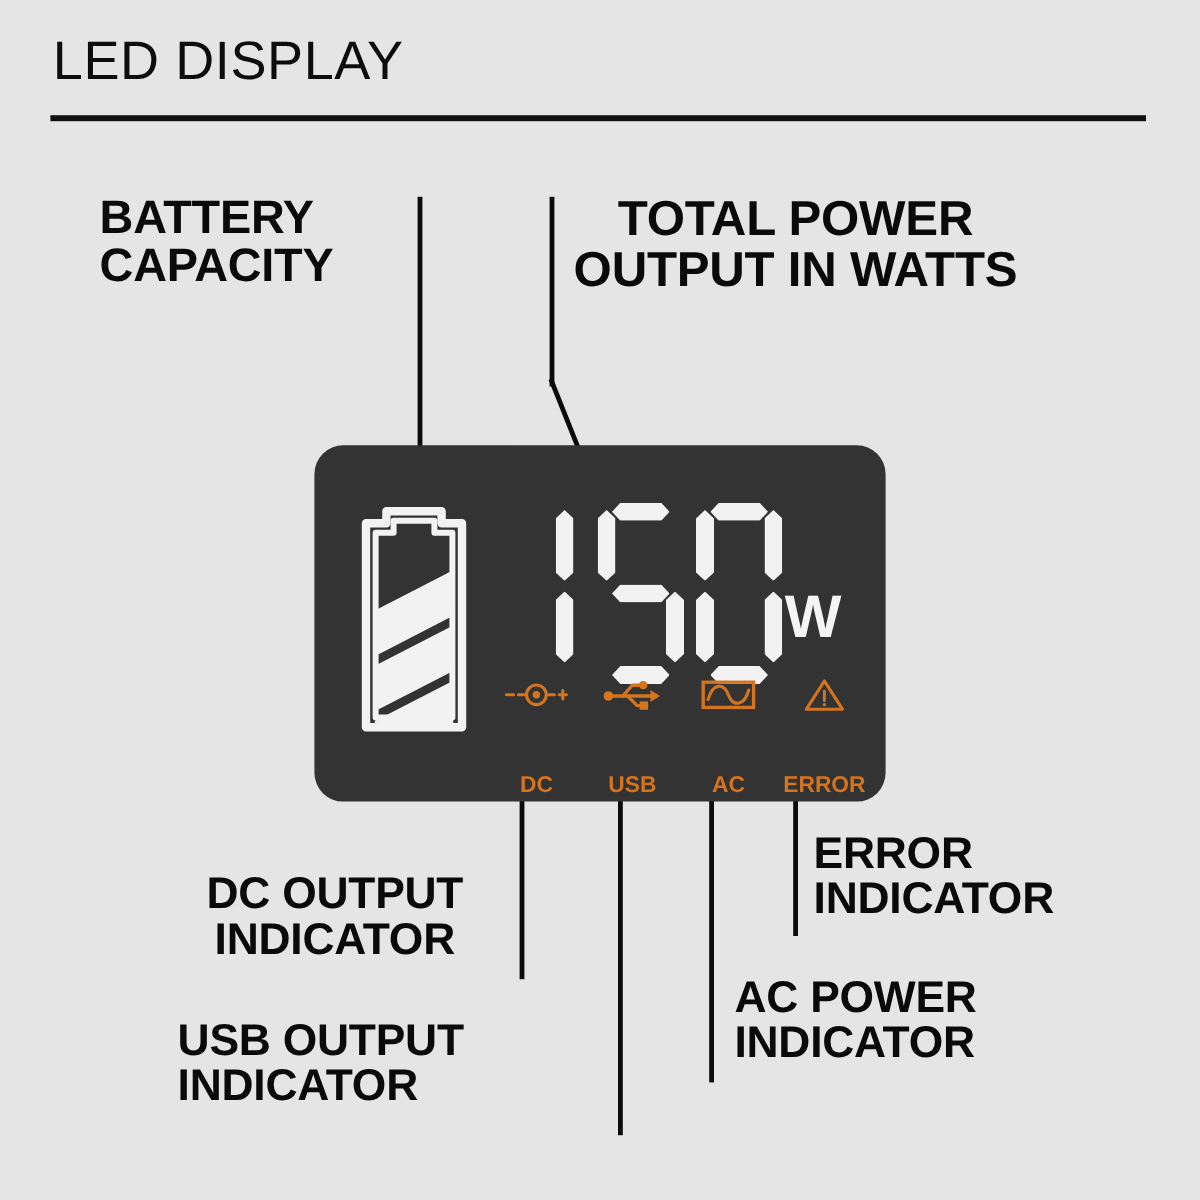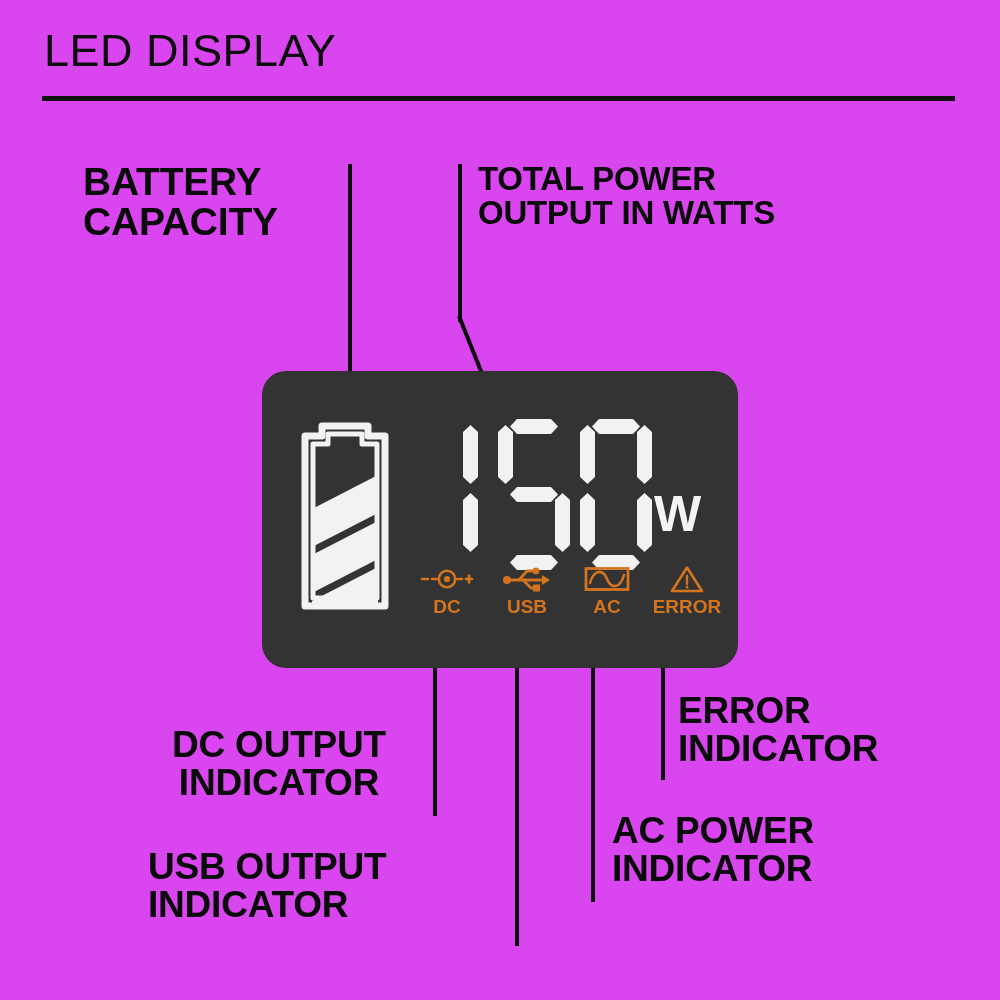--- a/index.html
+++ b/index.html
@@ -9,21 +9,21 @@
     background: #ffffff;
   }
   body {
     font-family: "Liberation Sans", sans-serif;
     -webkit-font-smoothing: antialiased;
   }
   #stage {
     position: relative;
     width: 1000px;
     height: 1000px;
-    background: #d946ef;
+    background: #e5e5e5;
     overflow: hidden;
   }
 
   
   .page-title {
     position: absolute;
     left: 44px;
     top: 28px;
     font-size: 45px;
     font-weight: 400;
@@ -44,21 +44,21 @@
   
   .callout {
     position: absolute;
     font-weight: 700;
     color: #0a0a0a;
     line-height: 1.02;
     white-space: pre-line;
     letter-spacing: -0.2px;
   }
   .callout.lbl-battery   { left: 83px;  top: 162px; font-size: 39px; text-align: left; }
-  .callout.lbl-total     { left: 478px; top: 162px; font-size: 33px; text-align: left; }
+  .callout.lbl-total     { left: 478px; top: 162px; font-size: 41px; text-align: center; }
   .callout.lbl-dc        { left: 124px; top: 726px; font-size: 37px; text-align: center; width: 310px; }
   .callout.lbl-usb       { left: 148px; top: 848px; font-size: 37px; text-align: left; width: 348px; }
   .callout.lbl-error     { left: 678px; top: 692px; font-size: 37px; text-align: left; width: 312px; }
   .callout.lbl-ac        { left: 612px; top: 812px; font-size: 37px; text-align: left; width: 380px; }
 
   
   .leader {
     position: absolute;
     background: #0b0b0b;
   }
@@ -162,20 +162,21 @@
     width: 310px;
     display: flex;
     justify-content: space-between;
     align-items: flex-start;
   }
   .indicator {
     width: 70px;
     display: flex;
     flex-direction: column;
     align-items: center;
+    gap: 48px;
   }
   .ind-glyph {
     height: 32px;
     display: flex;
     align-items: center;
     justify-content: center;
   }
   .ind-label {
     margin-top: 2px;
     font-size: 19px;

